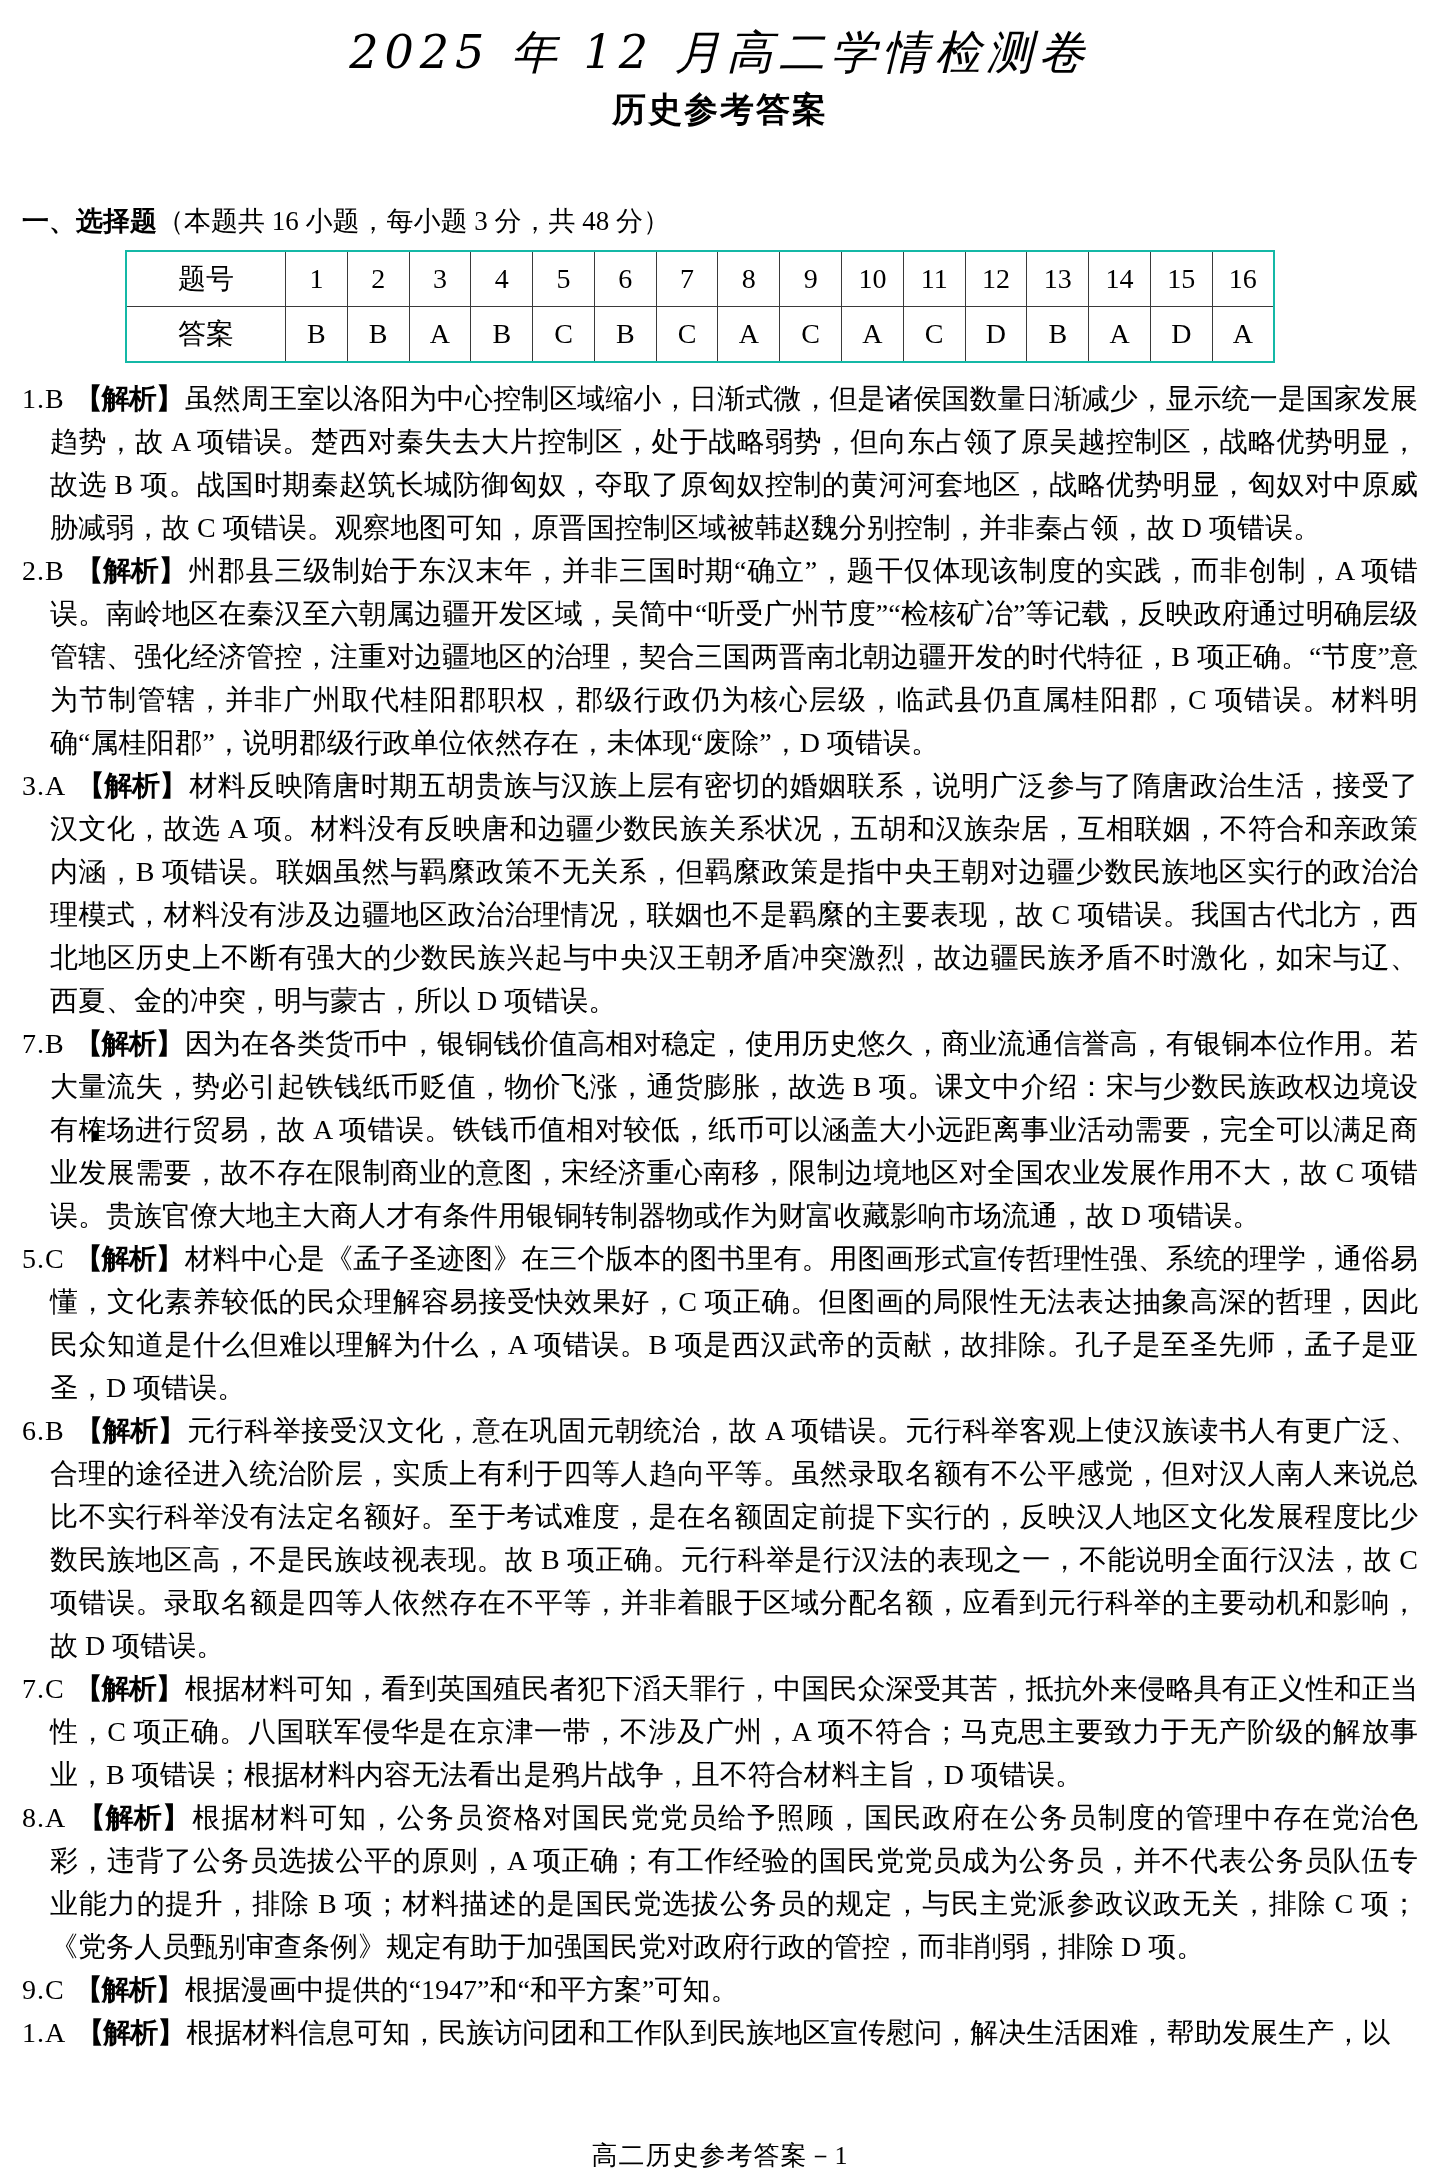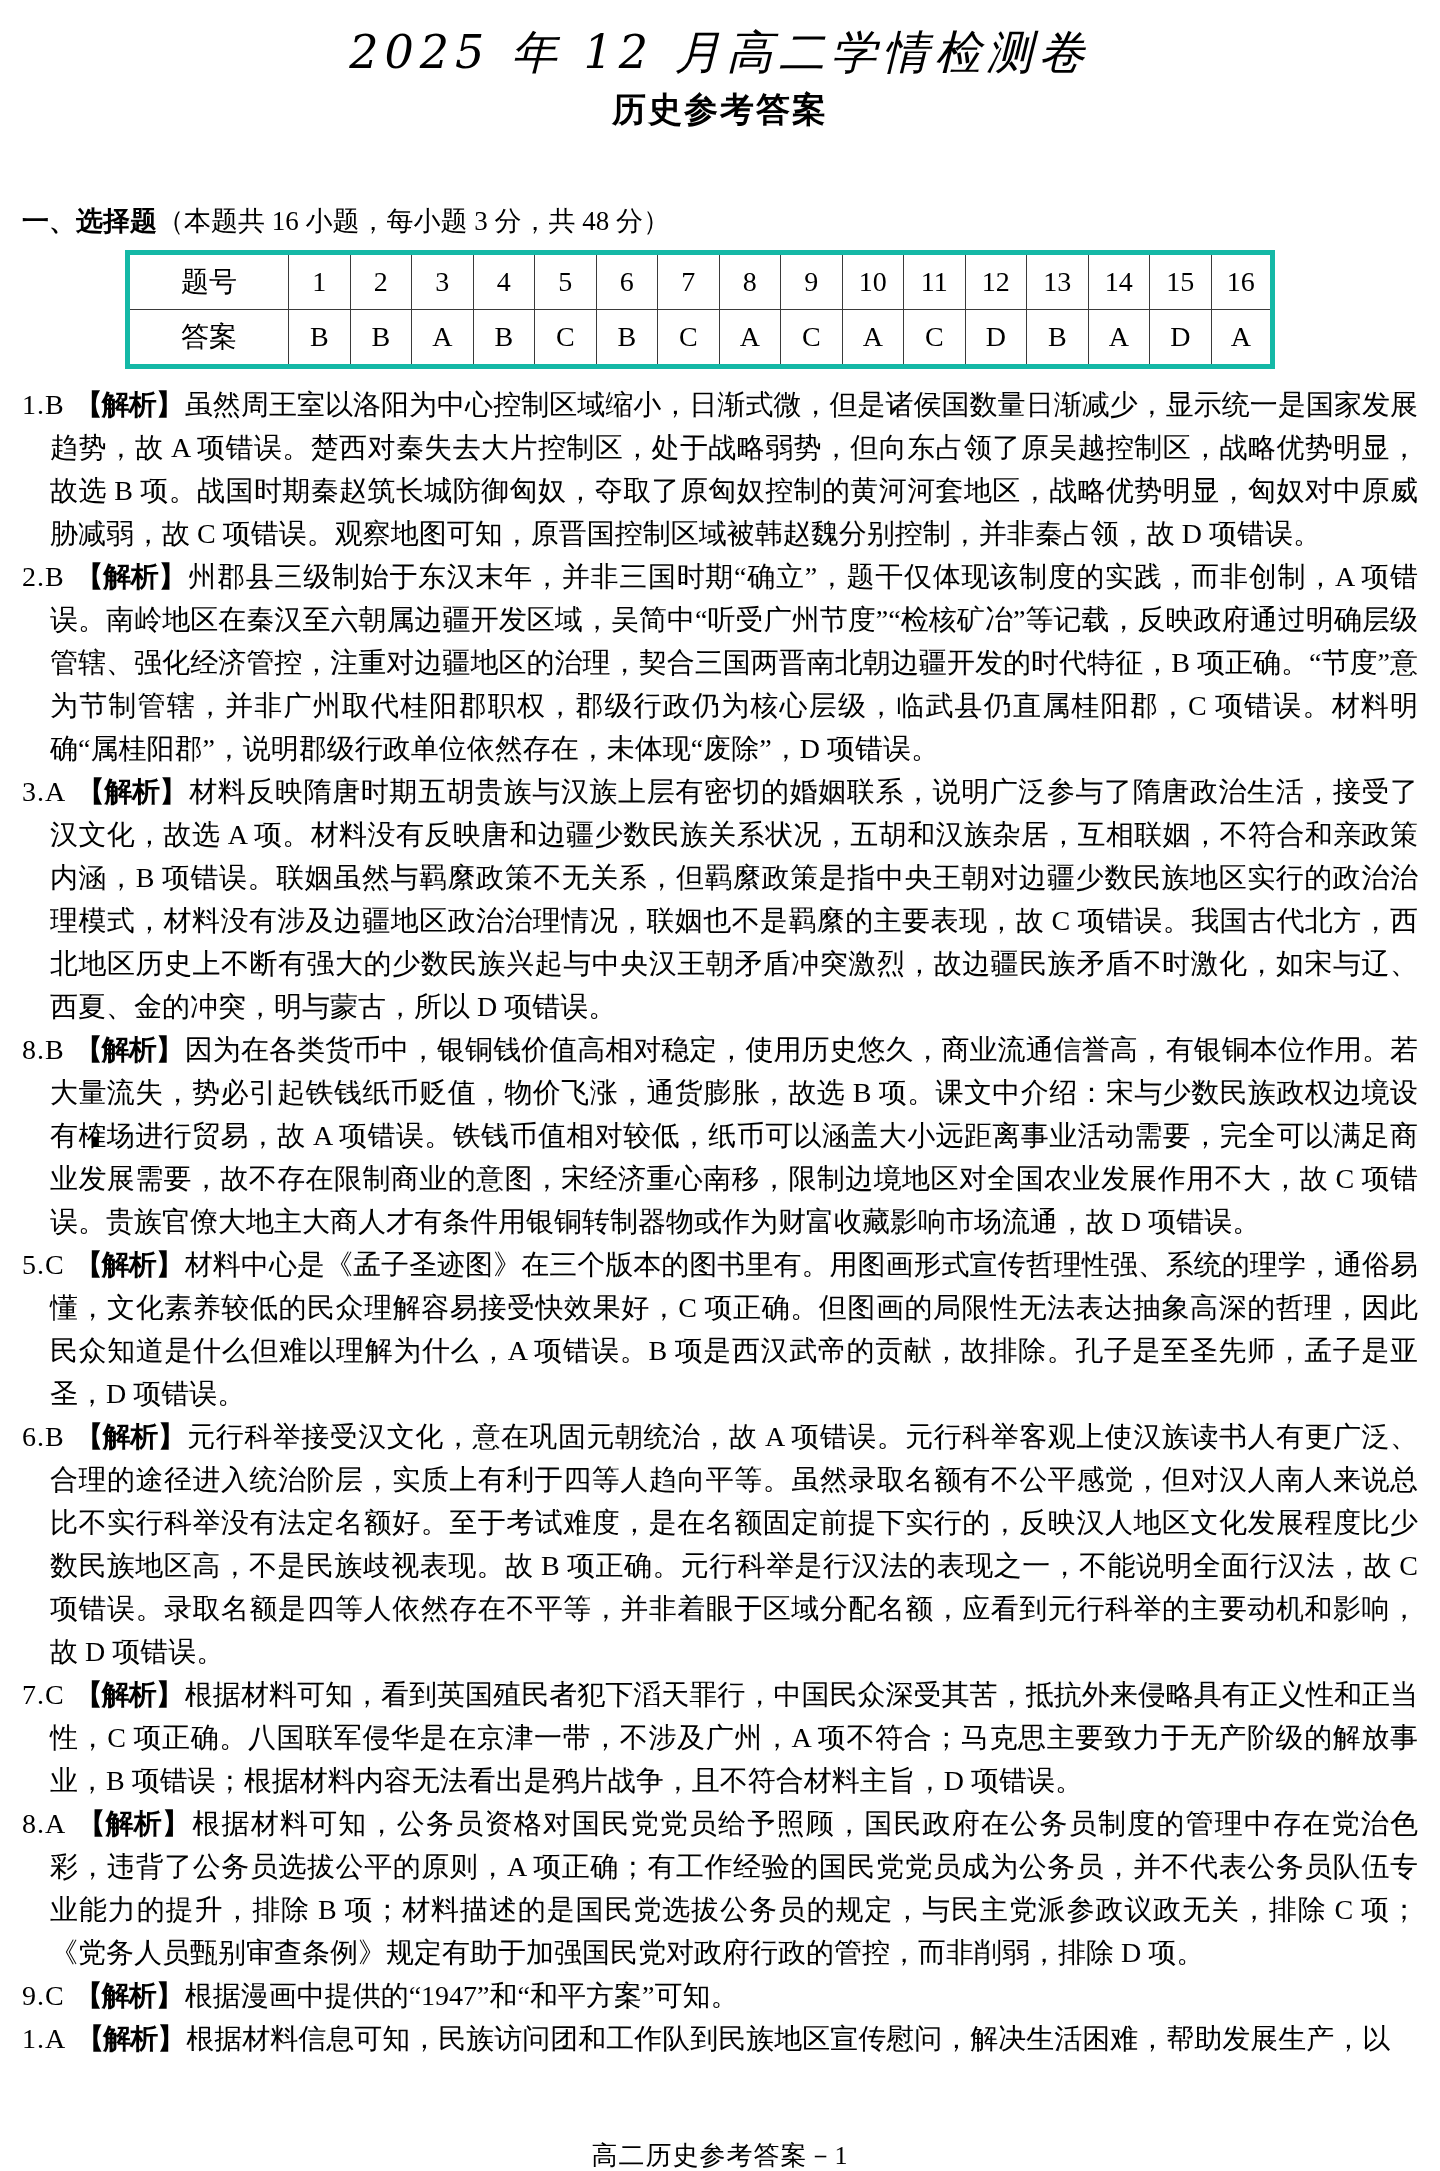--- a/index.html
+++ b/index.html
@@ -45,21 +45,21 @@
   }
   .section-heading .bold-part {
     font-family: "Liberation Sans", sans-serif;
     font-weight: bold;
   }
   table.answers {
     border-collapse: collapse;
     margin: 12px 0 14px 103px;
     width: 1150px;
     table-layout: fixed;
-    border: 5px solid #14b8a6;
+    border: 2px solid #14b8a6;
   }
   table.answers th, table.answers td {
     border: 1px solid #3a3a3a;
     height: 54px;
     text-align: center;
     vertical-align: middle;
     font-size: 28px;
     font-weight: normal;
     padding: 0;
   }
@@ -141,21 +141,21 @@
           <td>D</td>
           <td>A</td>
         </tr>
     </tbody>
   </table>
 
   <div class="explanations" id="explanations">
       <div class="item"><span class="qnum">1.B</span><span class="jiexi">【解析】</span><span>虽然周王室以洛阳为中心控制区域缩小，日渐式微，但是诸侯国数量日渐减少，显示统一是国家发展趋势，故 A 项错误。楚西对秦失去大片控制区，处于战略弱势，但向东占领了原吴越控制区，战略优势明显，故选 B 项。战国时期秦赵筑长城防御匈奴，夺取了原匈奴控制的黄河河套地区，战略优势明显，匈奴对中原威胁减弱，故 C 项错误。观察地图可知，原晋国控制区域被韩赵魏分别控制，并非秦占领，故 D 项错误。</span></div>
       <div class="item"><span class="qnum">2.B</span><span class="jiexi">【解析】</span><span>州郡县三级制始于东汉末年，并非三国时期“确立”，题干仅体现该制度的实践，而非创制，A 项错误。南岭地区在秦汉至六朝属边疆开发区域，吴简中“听受广州节度”“检核矿冶”等记载，反映政府通过明确层级管辖、强化经济管控，注重对边疆地区的治理，契合三国两晋南北朝边疆开发的时代特征，B 项正确。“节度”意为节制管辖，并非广州取代桂阳郡职权，郡级行政仍为核心层级，临武县仍直属桂阳郡，C 项错误。材料明确“属桂阳郡”，说明郡级行政单位依然存在，未体现“废除”，D 项错误。</span></div>
       <div class="item"><span class="qnum">3.A</span><span class="jiexi">【解析】</span><span>材料反映隋唐时期五胡贵族与汉族上层有密切的婚姻联系，说明广泛参与了隋唐政治生活，接受了汉文化，故选 A 项。材料没有反映唐和边疆少数民族关系状况，五胡和汉族杂居，互相联姻，不符合和亲政策内涵，B 项错误。联姻虽然与羁縻政策不无关系，但羁縻政策是指中央王朝对边疆少数民族地区实行的政治治理模式，材料没有涉及边疆地区政治治理情况，联姻也不是羁縻的主要表现，故 C 项错误。我国古代北方，西北地区历史上不断有强大的少数民族兴起与中央汉王朝矛盾冲突激烈，故边疆民族矛盾不时激化，如宋与辽、西夏、金的冲突，明与蒙古，所以 D 项错误。</span></div>
-      <div class="item"><span class="qnum">8.B</span><span class="jiexi">【解析】</span><span>因为在各类货币中，银铜钱价值高相对稳定，使用历史悠久，商业流通信誉高，有银铜本位作用。若大量流失，势必引起铁钱纸币贬值，物价飞涨，通货膨胀，故选 B 项。课文中介绍：宋与少数民族政权边境设有榷场进行贸易，故 A 项错误。铁钱币值相对较低，纸币可以涵盖大小远距离事业活动需要，完全可以满足商业发展需要，故不存在限制商业的意图，宋经济重心南移，限制边境地区对全国农业发展作用不大，故 C 项错误。贵族官僚大地主大商人才有条件用银铜转制器物或作为财富收藏影响市场流通，故 D 项错误。</span></div>
+      <div class="item"><span class="qnum">7.B</span><span class="jiexi">【解析】</span><span>因为在各类货币中，银铜钱价值高相对稳定，使用历史悠久，商业流通信誉高，有银铜本位作用。若大量流失，势必引起铁钱纸币贬值，物价飞涨，通货膨胀，故选 B 项。课文中介绍：宋与少数民族政权边境设有榷场进行贸易，故 A 项错误。铁钱币值相对较低，纸币可以涵盖大小远距离事业活动需要，完全可以满足商业发展需要，故不存在限制商业的意图，宋经济重心南移，限制边境地区对全国农业发展作用不大，故 C 项错误。贵族官僚大地主大商人才有条件用银铜转制器物或作为财富收藏影响市场流通，故 D 项错误。</span></div>
       <div class="item"><span class="qnum">5.C</span><span class="jiexi">【解析】</span><span>材料中心是《孟子圣迹图》在三个版本的图书里有。用图画形式宣传哲理性强、系统的理学，通俗易懂，文化素养较低的民众理解容易接受快效果好，C 项正确。但图画的局限性无法表达抽象高深的哲理，因此民众知道是什么但难以理解为什么，A 项错误。B 项是西汉武帝的贡献，故排除。孔子是至圣先师，孟子是亚圣，D 项错误。</span></div>
       <div class="item"><span class="qnum">6.B</span><span class="jiexi">【解析】</span><span>元行科举接受汉文化，意在巩固元朝统治，故 A 项错误。元行科举客观上使汉族读书人有更广泛、合理的途径进入统治阶层，实质上有利于四等人趋向平等。虽然录取名额有不公平感觉，但对汉人南人来说总比不实行科举没有法定名额好。至于考试难度，是在名额固定前提下实行的，反映汉人地区文化发展程度比少数民族地区高，不是民族歧视表现。故 B 项正确。元行科举是行汉法的表现之一，不能说明全面行汉法，故 C 项错误。录取名额是四等人依然存在不平等，并非着眼于区域分配名额，应看到元行科举的主要动机和影响，故 D 项错误。</span></div>
       <div class="item"><span class="qnum">7.C</span><span class="jiexi">【解析】</span><span>根据材料可知，看到英国殖民者犯下滔天罪行，中国民众深受其苦，抵抗外来侵略具有正义性和正当性，C 项正确。八国联军侵华是在京津一带，不涉及广州，A 项不符合；马克思主要致力于无产阶级的解放事业，B 项错误；根据材料内容无法看出是鸦片战争，且不符合材料主旨，D 项错误。</span></div>
       <div class="item"><span class="qnum">8.A</span><span class="jiexi">【解析】</span><span>根据材料可知，公务员资格对国民党党员给予照顾，国民政府在公务员制度的管理中存在党治色彩，违背了公务员选拔公平的原则，A 项正确；有工作经验的国民党党员成为公务员，并不代表公务员队伍专业能力的提升，排除 B 项；材料描述的是国民党选拔公务员的规定，与民主党派参政议政无关，排除 C 项；《党务人员甄别审查条例》规定有助于加强国民党对政府行政的管控，而非削弱，排除 D 项。</span></div>
       <div class="item"><span class="qnum">9.C</span><span class="jiexi">【解析】</span><span>根据漫画中提供的“1947”和“和平方案”可知。</span></div>
       <div class="item"><span class="qnum">1.A</span><span class="jiexi">【解析】</span><span>根据材料信息可知，民族访问团和工作队到民族地区宣传慰问，解决生活困难，帮助发展生产，以</span></div>
     </div>
 
   <div class="footer">高二历史参考答案－1</div>
 

